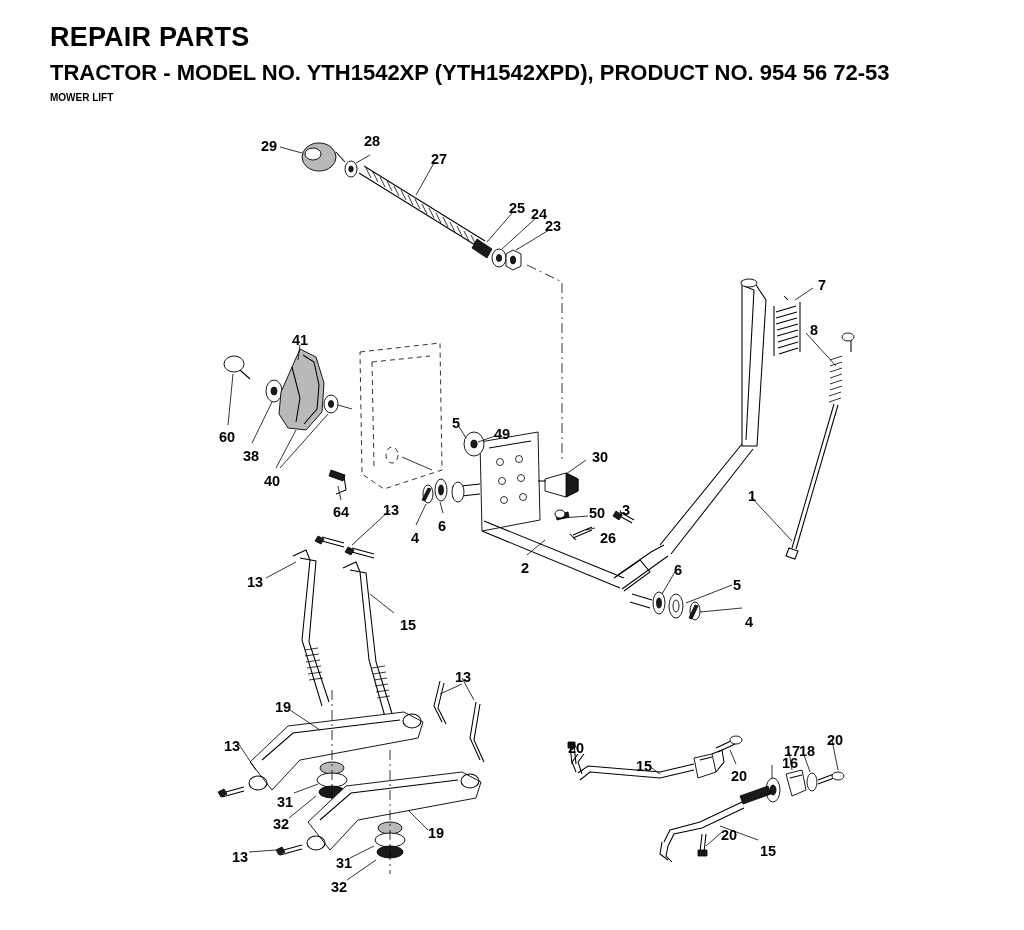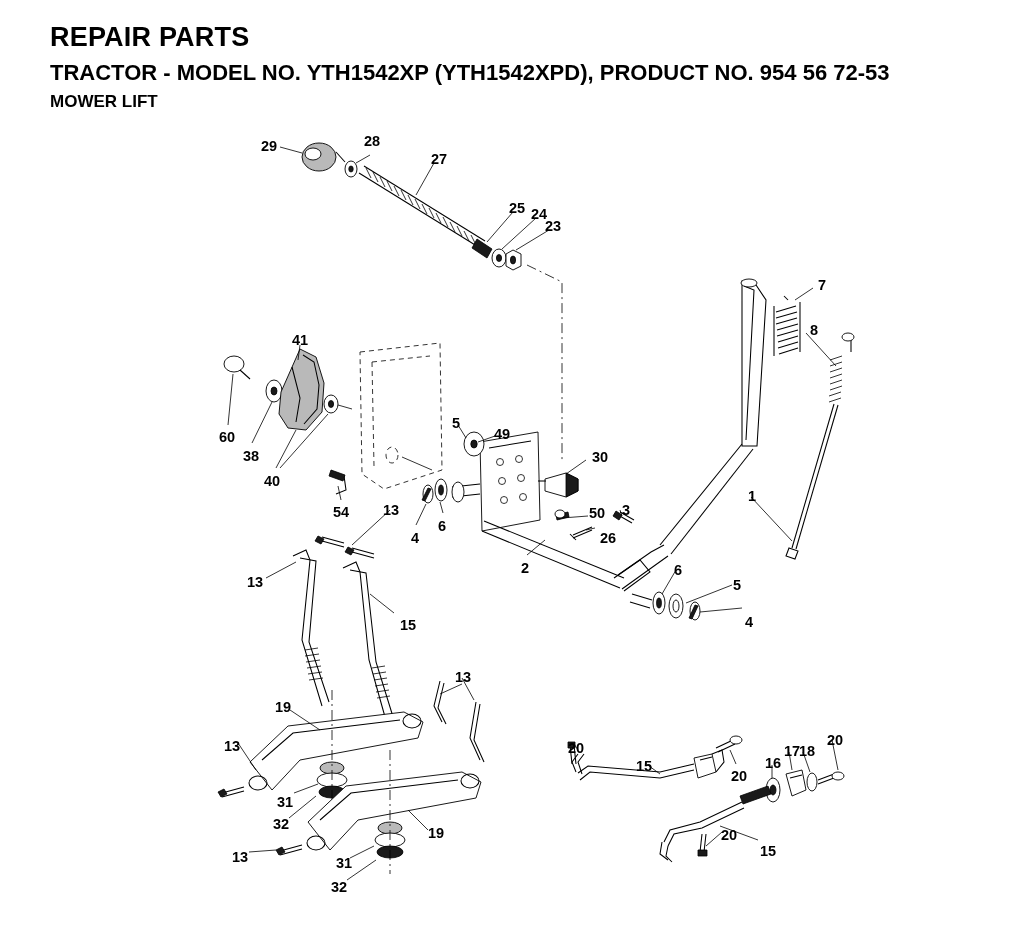--- a/index.html
+++ b/index.html
@@ -33,21 +33,21 @@
     font-family: "Liberation Sans", sans-serif;
   }
   .title-model {
     font-size: 22px;
     font-weight: bold;
     margin-top: 9px;
     white-space: nowrap;
     font-family: "Liberation Sans", sans-serif;
   }
   .title-section {
-    font-size: 17px;
+    font-size: 10px;
     font-weight: bold;
     margin-top: 6px;
     font-family: "Liberation Sans", sans-serif;
   }
   .callout {
     position: absolute;
     font-size: 14.5px;
     font-weight: bold;
     font-family: "Liberation Sans", sans-serif;
     color: #000;
@@ -434,21 +434,21 @@
     <span class="callout" style="left:818px; top:278px;">7</span>
     <span class="callout" style="left:810px; top:323px;">8</span>
     <span class="callout" style="left:292px; top:333px;">41</span>
     <span class="callout" style="left:219px; top:430px;">60</span>
     <span class="callout" style="left:243px; top:449px;">38</span>
     <span class="callout" style="left:264px; top:474px;">40</span>
     <span class="callout" style="left:452px; top:416px;">5</span>
     <span class="callout" style="left:494px; top:427px;">49</span>
     <span class="callout" style="left:592px; top:450px;">30</span>
     <span class="callout" style="left:748px; top:489px;">1</span>
-    <span class="callout" style="left:333px; top:505px;">54</span>
+    <span class="callout" style="left:333px; top:505px;">64</span>
     <span class="callout" style="left:383px; top:503px;">13</span>
     <span class="callout" style="left:411px; top:531px;">4</span>
     <span class="callout" style="left:438px; top:519px;">6</span>
     <span class="callout" style="left:589px; top:506px;">50</span>
     <span class="callout" style="left:622px; top:503px;">3</span>
     <span class="callout" style="left:600px; top:531px;">26</span>
     <span class="callout" style="left:521px; top:561px;">2</span>
     <span class="callout" style="left:674px; top:563px;">6</span>
     <span class="callout" style="left:733px; top:578px;">5</span>
     <span class="callout" style="left:745px; top:615px;">4</span>
@@ -459,21 +459,21 @@
     <span class="callout" style="left:224px; top:739px;">13</span>
     <span class="callout" style="left:277px; top:795px;">31</span>
     <span class="callout" style="left:273px; top:817px;">32</span>
     <span class="callout" style="left:428px; top:826px;">19</span>
     <span class="callout" style="left:232px; top:850px;">13</span>
     <span class="callout" style="left:336px; top:856px;">31</span>
     <span class="callout" style="left:331px; top:880px;">32</span>
     <span class="callout" style="left:568px; top:741px;">20</span>
     <span class="callout" style="left:636px; top:759px;">15</span>
     <span class="callout" style="left:731px; top:769px;">20</span>
-    <span class="callout" style="left:765px; top:756px;">16</span>
+    <span class="callout" style="left:782px; top:756px;">16</span>
     <span class="callout" style="left:784px; top:744px;">17</span>
     <span class="callout" style="left:799px; top:744px;">18</span>
     <span class="callout" style="left:827px; top:733px;">20</span>
     <span class="callout" style="left:721px; top:828px;">20</span>
     <span class="callout" style="left:760px; top:844px;">15</span>
   </div>
 
 </div>
 
 </body></html>

